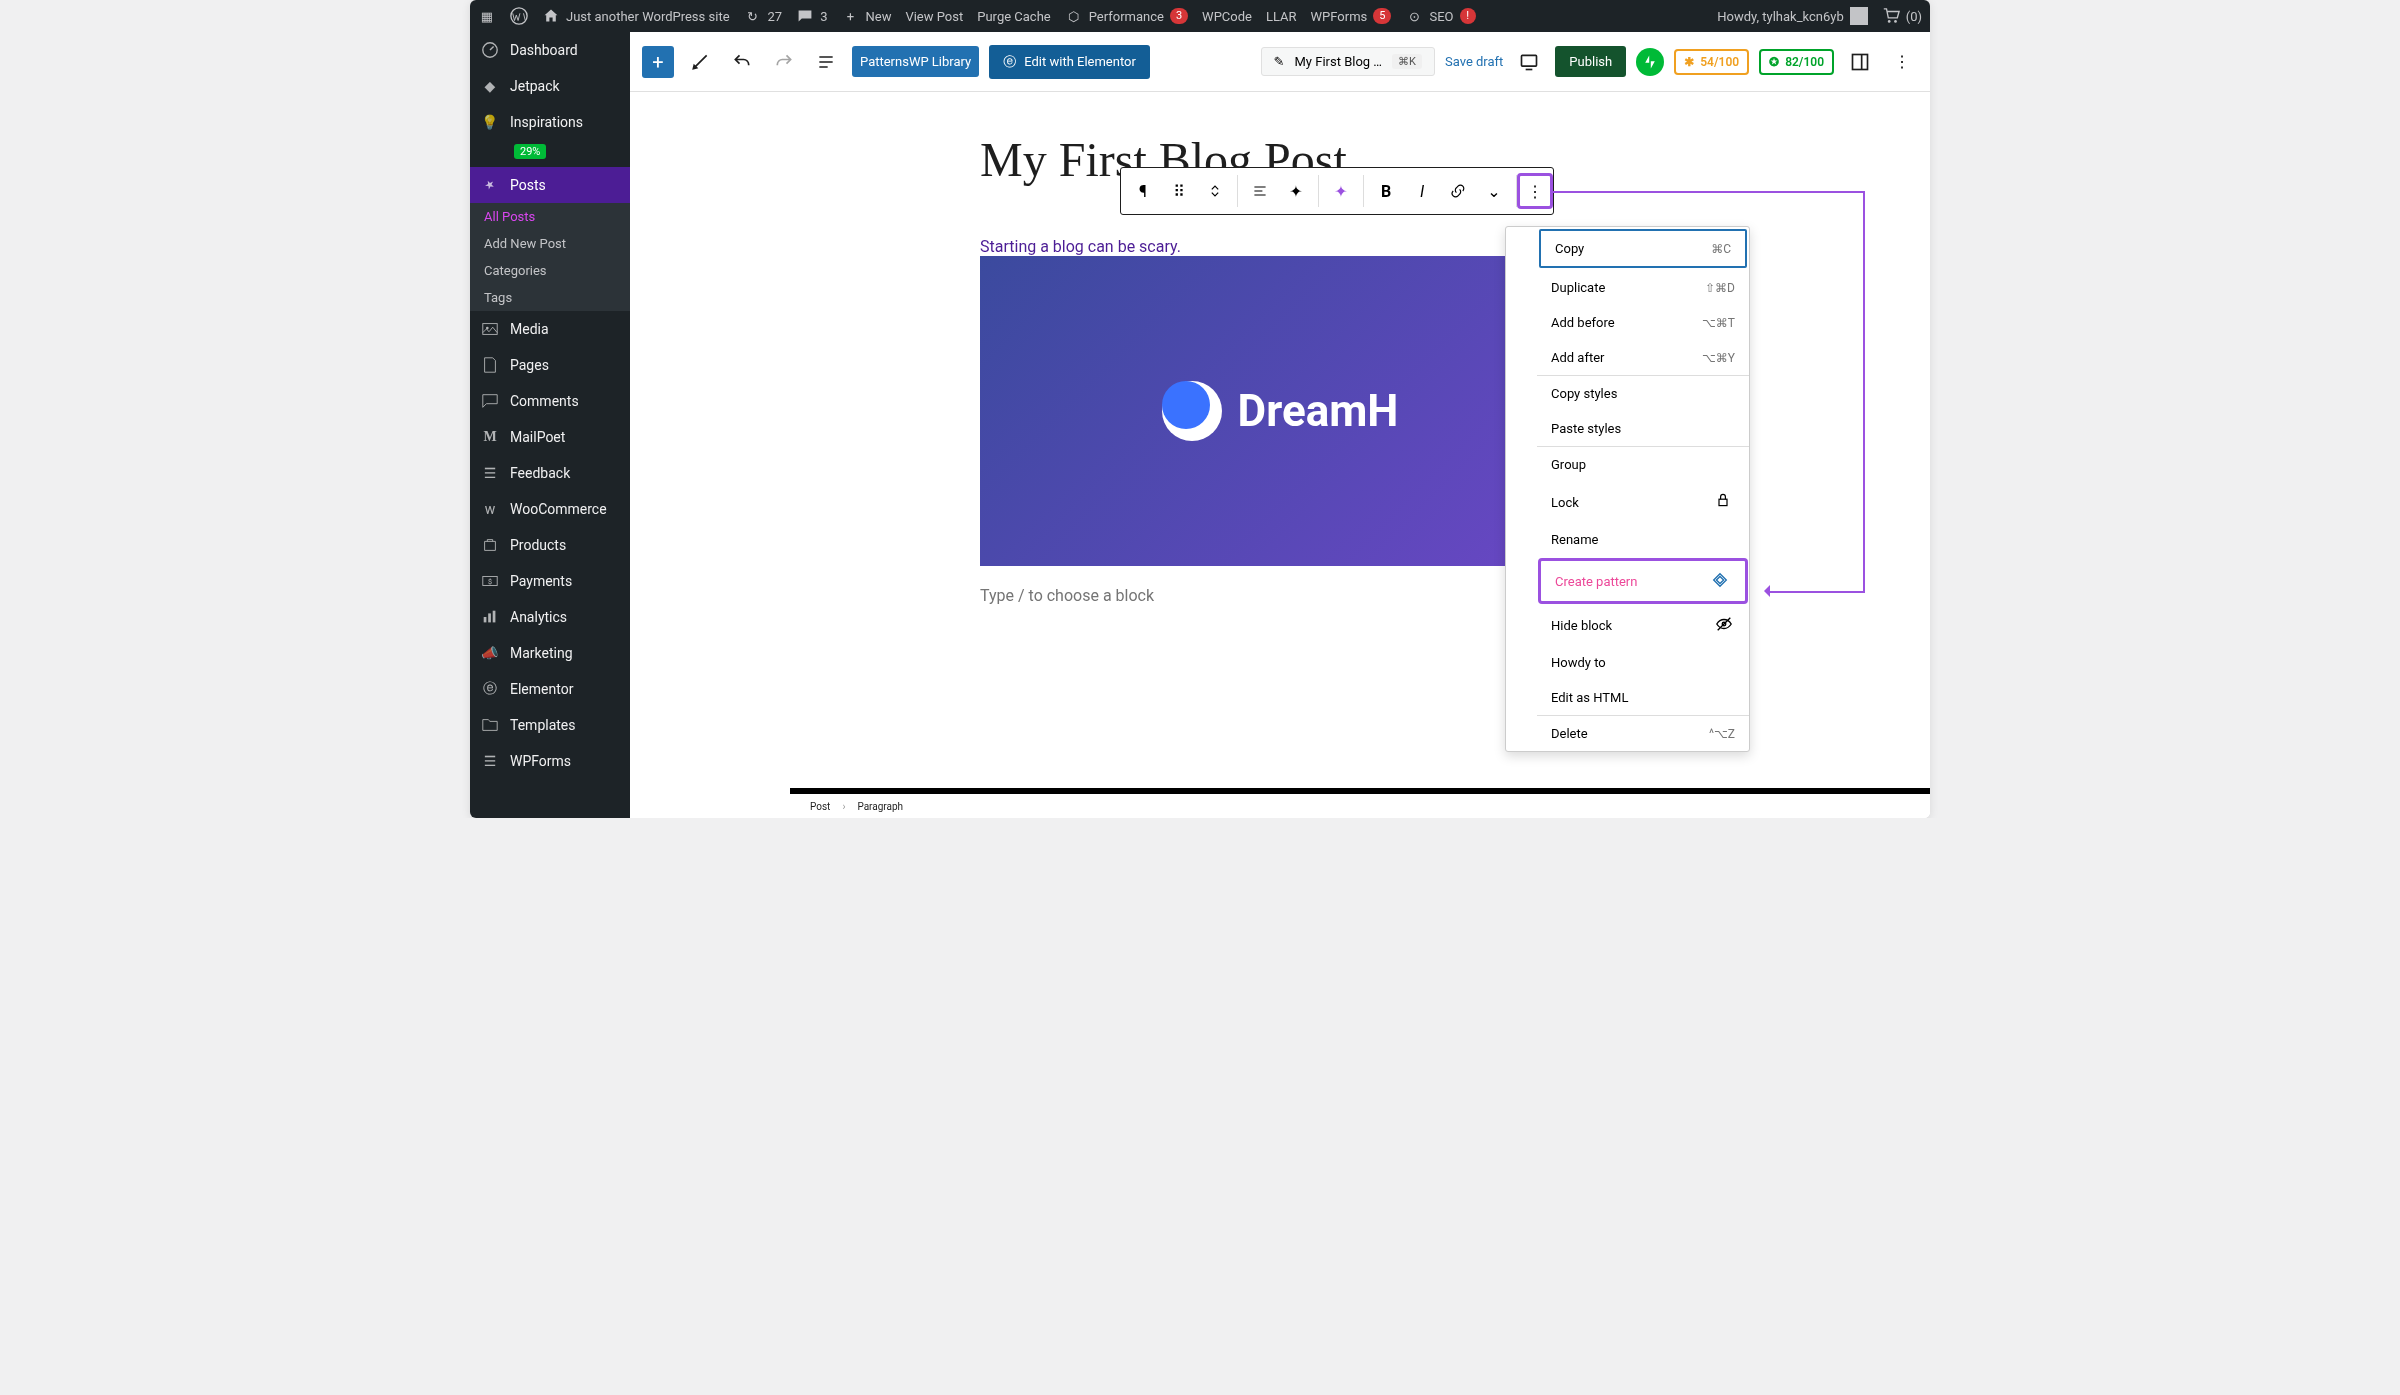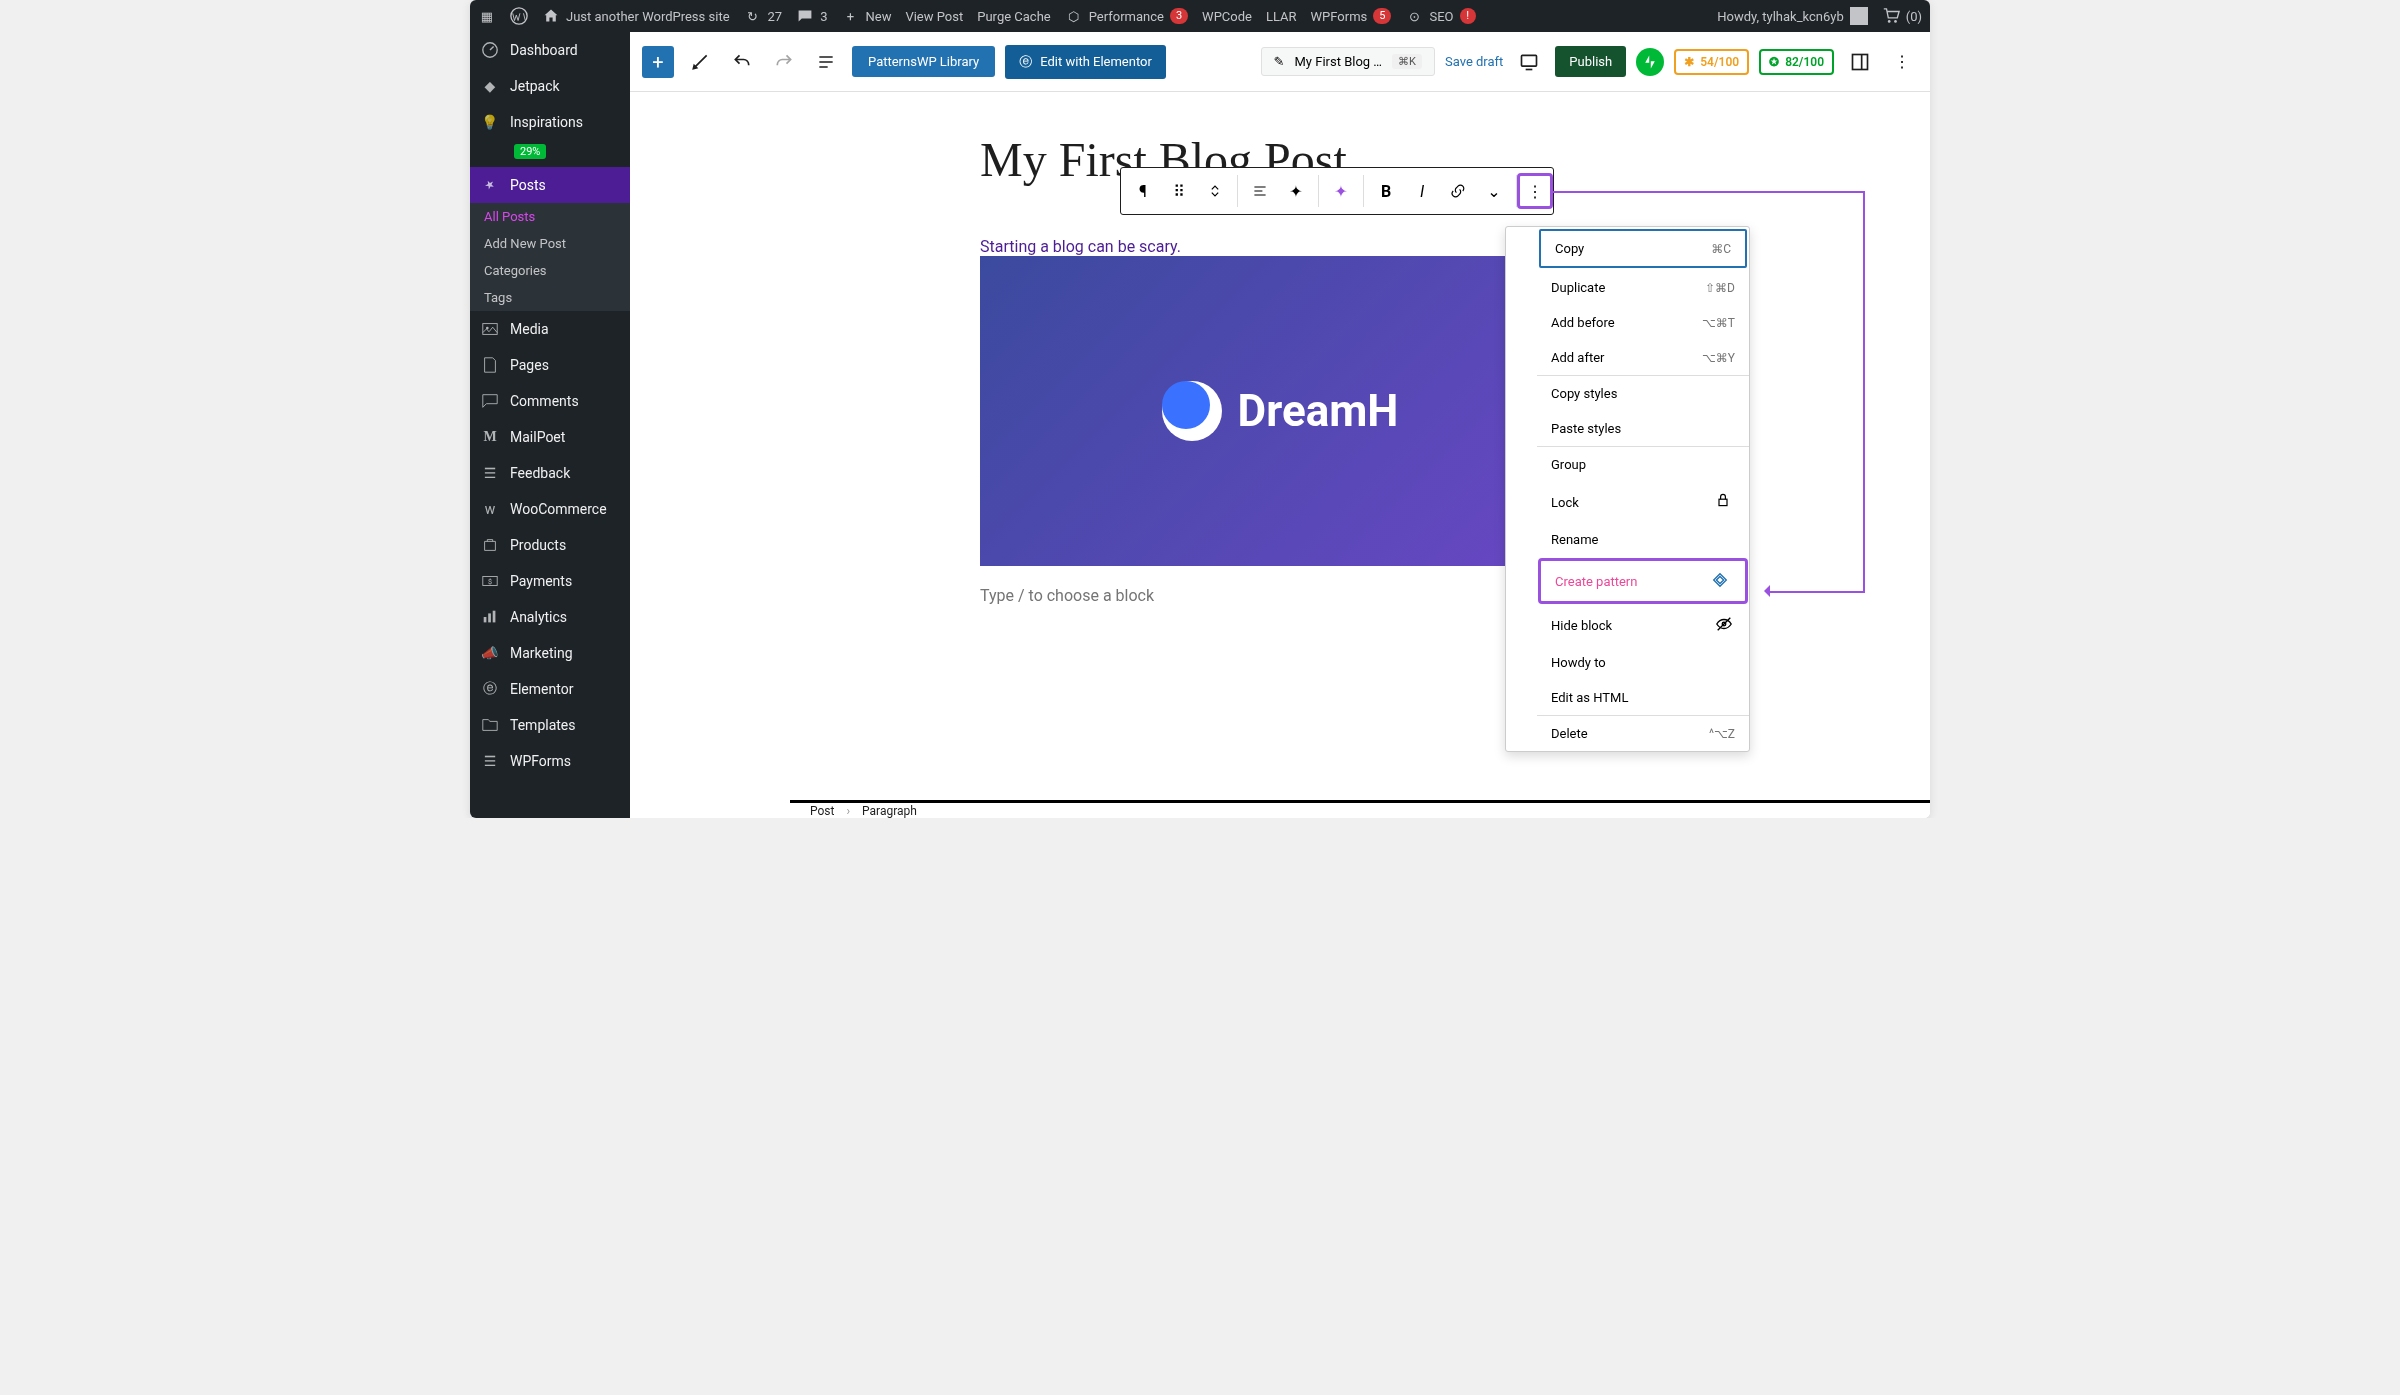--- a/index.html
+++ b/index.html
@@ -25,21 +25,21 @@
 .submenu .sm-item { padding: 6px 10px 6px 14px; font-size: 13px; color: #c3c4c7; cursor: pointer; }
 .submenu .sm-item.current { color: #d946ef; font-weight: 400; }
 .insp-badge { background: #00ba37; color: #fff; font-size: 11px; border-radius: 3px; padding: 1px 6px; margin-left: 4px; display: inline-block; }
 
 
 .editor { position: absolute; left: 160px; right: 0; top: 32px; bottom: 0; background: #fff; display: flex; flex-direction: column; }
 .editor-top { height: 60px; border-bottom: 1px solid #e0e0e0; display: flex; align-items: center; padding: 0 12px; gap: 10px; }
 .btn { display: inline-flex; align-items: center; justify-content: center; border-radius: 3px; cursor: pointer; font-size: 13px; }
 .add-btn { width: 32px; height: 32px; background: #2271b1; color: #fff; font-size: 20px; }
 .tool-icon { width: 32px; height: 32px; display: inline-flex; align-items: center; justify-content: center; cursor: pointer; color: #1e1e1e; }
-.pill-blue { background: #2271b1; color: #fff; padding: 8px 16px; font-size: 13px; }
+.pill-blue { background: #2271b1; color: #fff; padding: 8px 8px; font-size: 13px; }
 .pill-darkblue { background: #135e96; color: #fff; padding: 8px 14px; font-size: 13px; display: flex; gap: 8px; align-items: center; }
 .doc-title-box { display: flex; align-items: center; gap: 10px; background: #f6f7f7; border: 1px solid #e0e0e0; border-radius: 3px; padding: 6px 12px; font-size: 13px; }
 .kbd { background: #f0f0f0; border-radius: 3px; padding: 1px 6px; font-size: 11px; color: #555; }
 .link-txt { color: #2271b1; cursor: pointer; font-size: 13px; }
 .publish-btn { background: #14532d; color: #fff; padding: 8px 14px; font-size: 13px; border-radius: 3px; }
 .green-circle { width: 28px; height: 28px; background: #00ba37; border-radius: 50%; display: flex; align-items: center; justify-content: center; }
 .green-circle svg { fill: #fff; }
 .score-box { border: 2px solid; border-radius: 4px; padding: 4px 8px; display: flex; align-items: center; gap: 6px; font-size: 12px; font-weight: 600; }
 .score-orange { border-color: #f0a020; color: #f0a020; }
 .score-green { border-color: #00a32a; color: #00a32a; }
@@ -70,21 +70,21 @@
 .cm-sep { height: 1px; background: #ddd; }
 .cm-short { color: #757575; font-size: 12px; }
 .cm-icon { width: 20px; height: 20px; }
 
 
 .anno-line-h { position: absolute; height: 2px; background: #9b51e0; }
 .anno-line-v { position: absolute; width: 2px; background: #9b51e0; }
 .anno-arrow { position: absolute; width: 0; height: 0; border: 6px solid transparent; }
 
 
-.footer-crumb { position: absolute; left: 160px; right: 0; bottom: 0; height: 18px; border-top: 3px solid #000000; background: #fff; display: flex; align-items: center; padding: 0 20px; font-size: 12px; color: #1e1e1e; gap: 12px; }
+.footer-crumb { position: absolute; left: 160px; right: 0; bottom: 0; height: 30px; border-top: 6px solid #000000; background: #fff; display: flex; align-items: center; padding: 0 20px; font-size: 10px; color: #1e1e1e; gap: 12px; }
 .crumb-sep { color: #999; }
 
 .spacer { flex: 1; }
 </style>
 </head>
 <body>
 
 <div class="viewport">
 
   <div class="adminbar">

